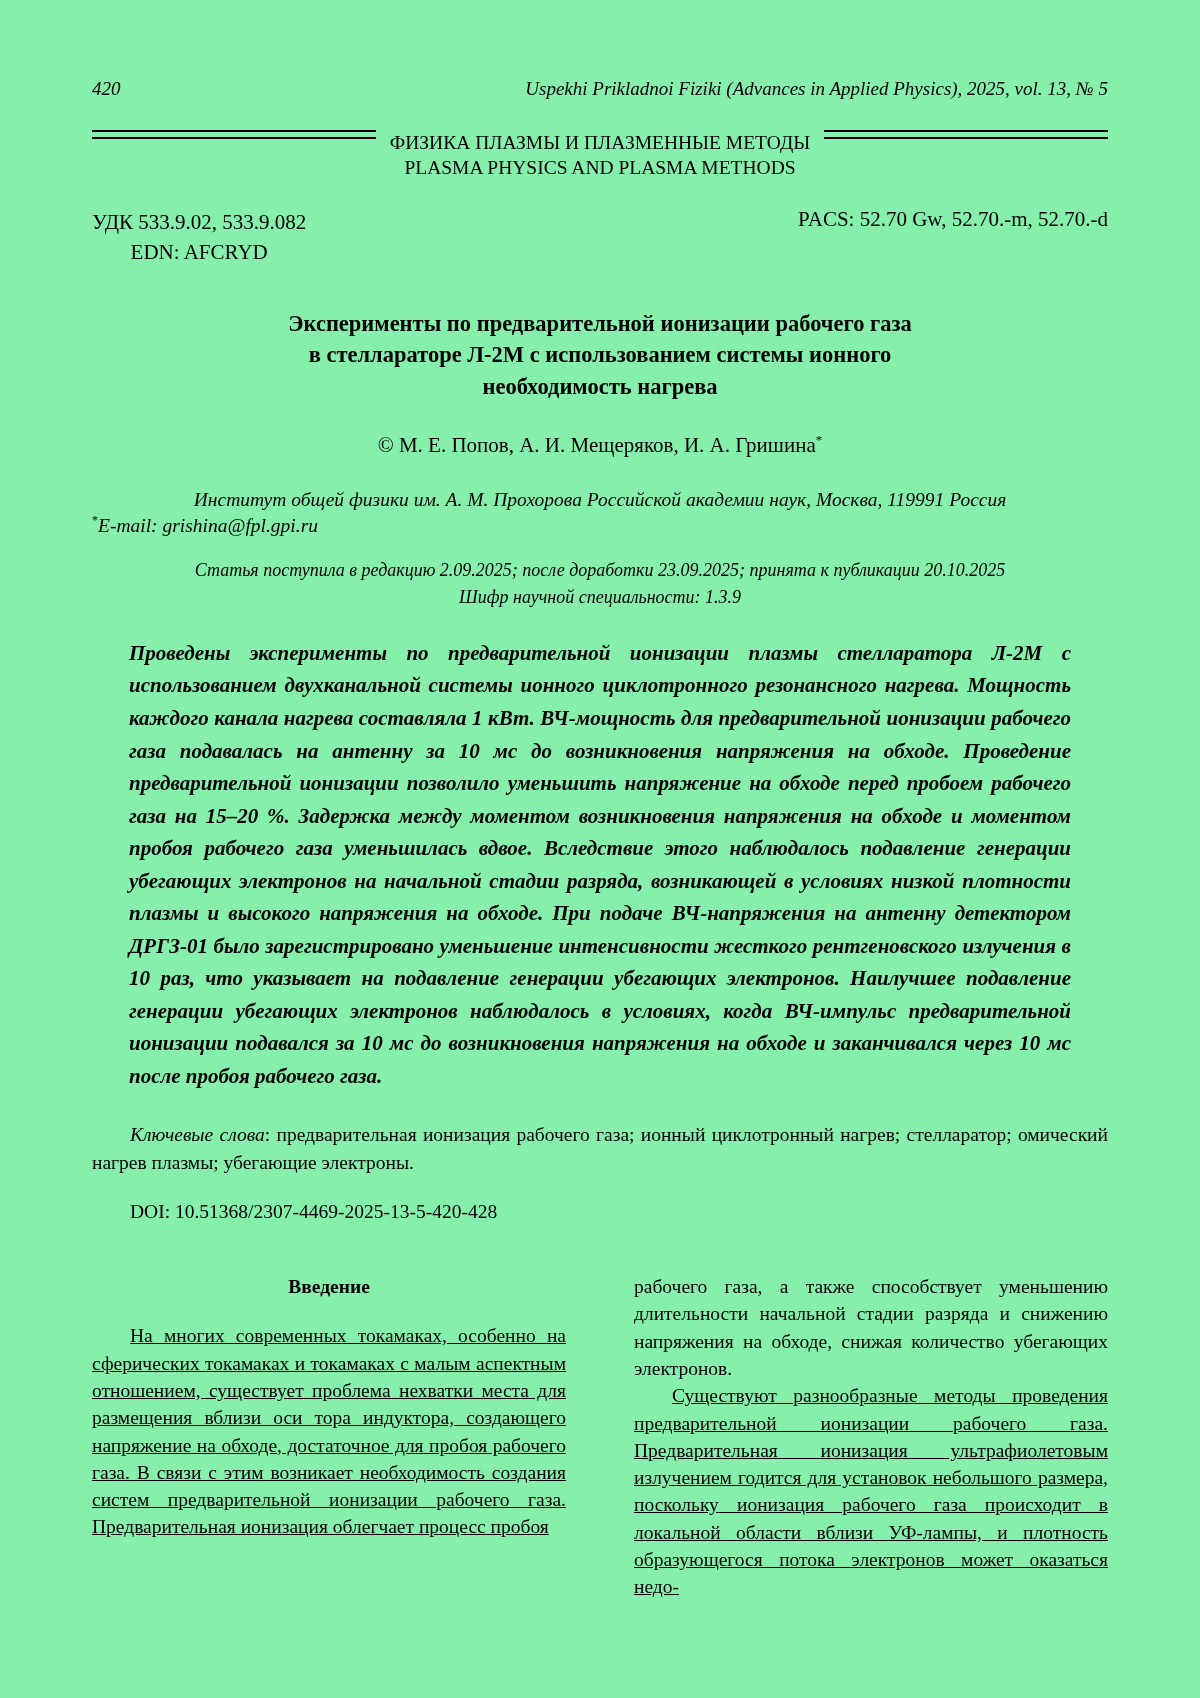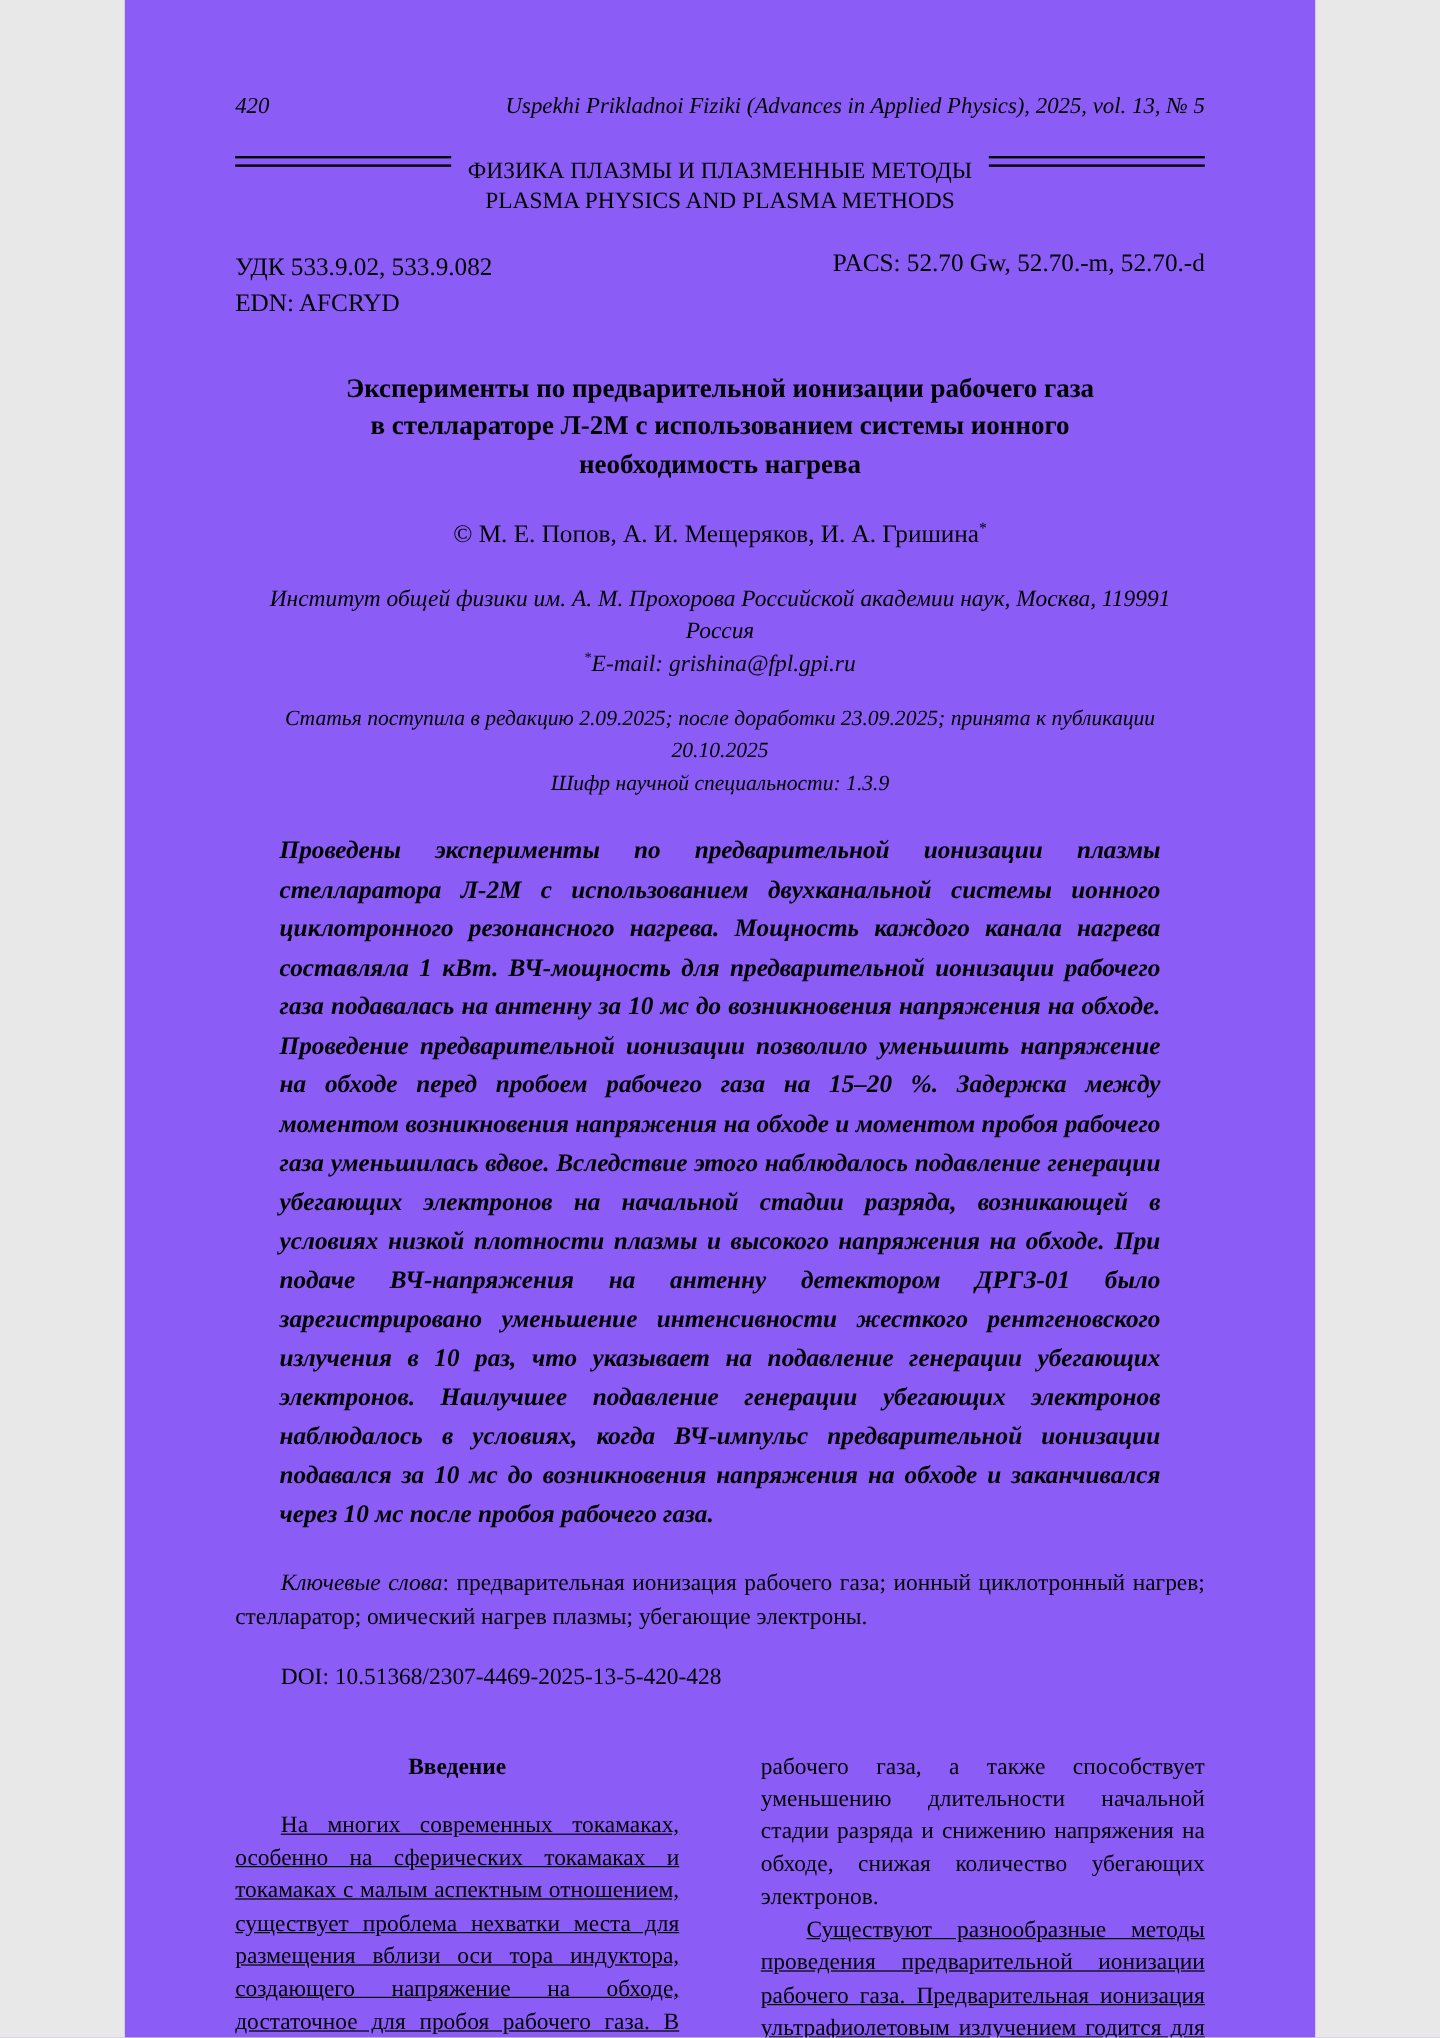--- a/index.html
+++ b/index.html
@@ -1,20 +1,20 @@
 <!DOCTYPE html>
 <html lang="ru"><head>
 <meta charset="utf-8">
 <style>
   html,body{margin:0;padding:0;background:#e8e8e8;}
   .page{
     position:relative;
-    width:992px;height:1698px;
+    width:1200px;height:1698px;
     margin:0 auto;
-    background:#8b5cf6;
+    background:#86efac;
     color:#000;
     font-family:"Liberation Serif","DejaVu Serif",serif;
     box-sizing:border-box;
     padding:78px 92px 60px 92px;
   }
   
   .running-head{
     display:flex;justify-content:space-between;align-items:baseline;
     font-style:italic;font-size:19px;
   }
@@ -29,21 +29,21 @@
   }
   .banner-text{
     text-align:center;font-size:19.5px;line-height:1.3;white-space:pre-line;
   }
   
   .meta-row{
     margin-top:26px;
     display:flex;justify-content:space-between;align-items:flex-start;
     font-size:21px;
   }
-  .meta-left div{line-height:1.45;}
+  .meta-left div{line-height:1.45;text-align:center;}
   
   .article-title{
     margin-top:40px;
     text-align:center;
     font-weight:bold;
     font-size:22.5px;
     line-height:1.4;
     white-space:pre-line;
   }
   .authors{
@@ -53,21 +53,21 @@
   }
   .authors sup{font-size:13px;}
   .affiliation{
     margin-top:28px;
     text-align:center;
     font-style:italic;
     font-size:19.5px;
     line-height:1.4;
   }
   .email{
-    text-align:center;font-style:italic;font-size:19.5px;
+    text-align:left;font-style:italic;font-size:19.5px;
   }
   .email sup{font-size:12px;font-style:normal;}
   .received{
     margin-top:20px;
     text-align:center;
     font-style:italic;
     font-size:18px;
     line-height:1.5;
   }
   .abstract{

